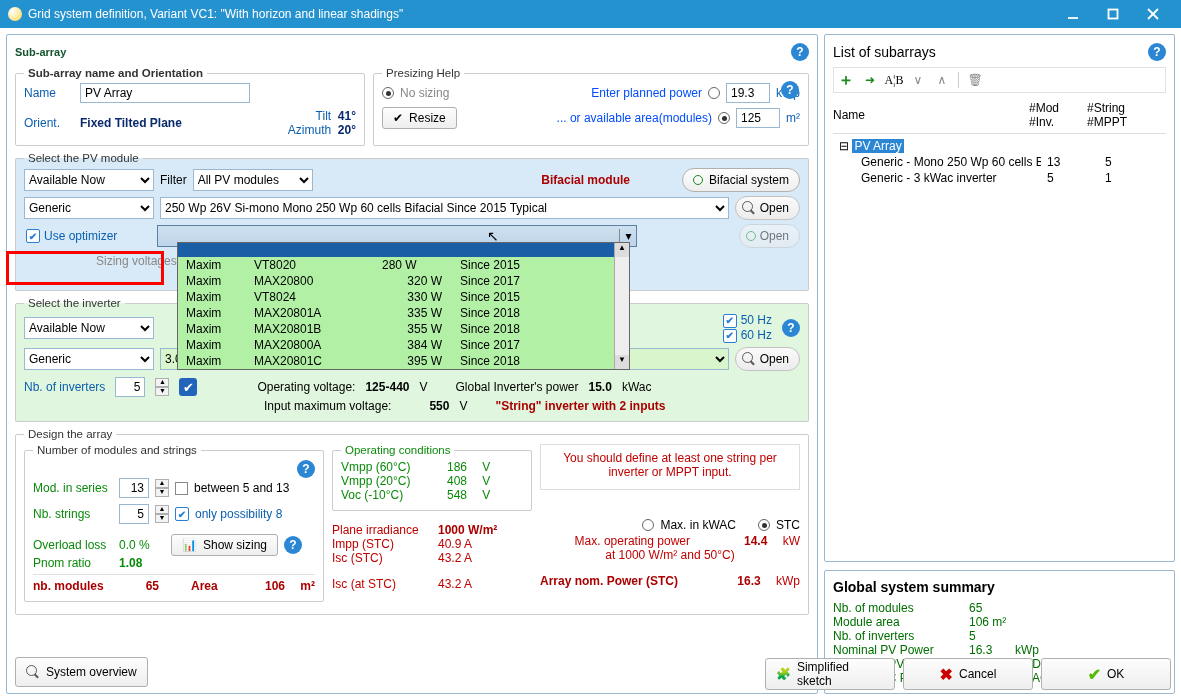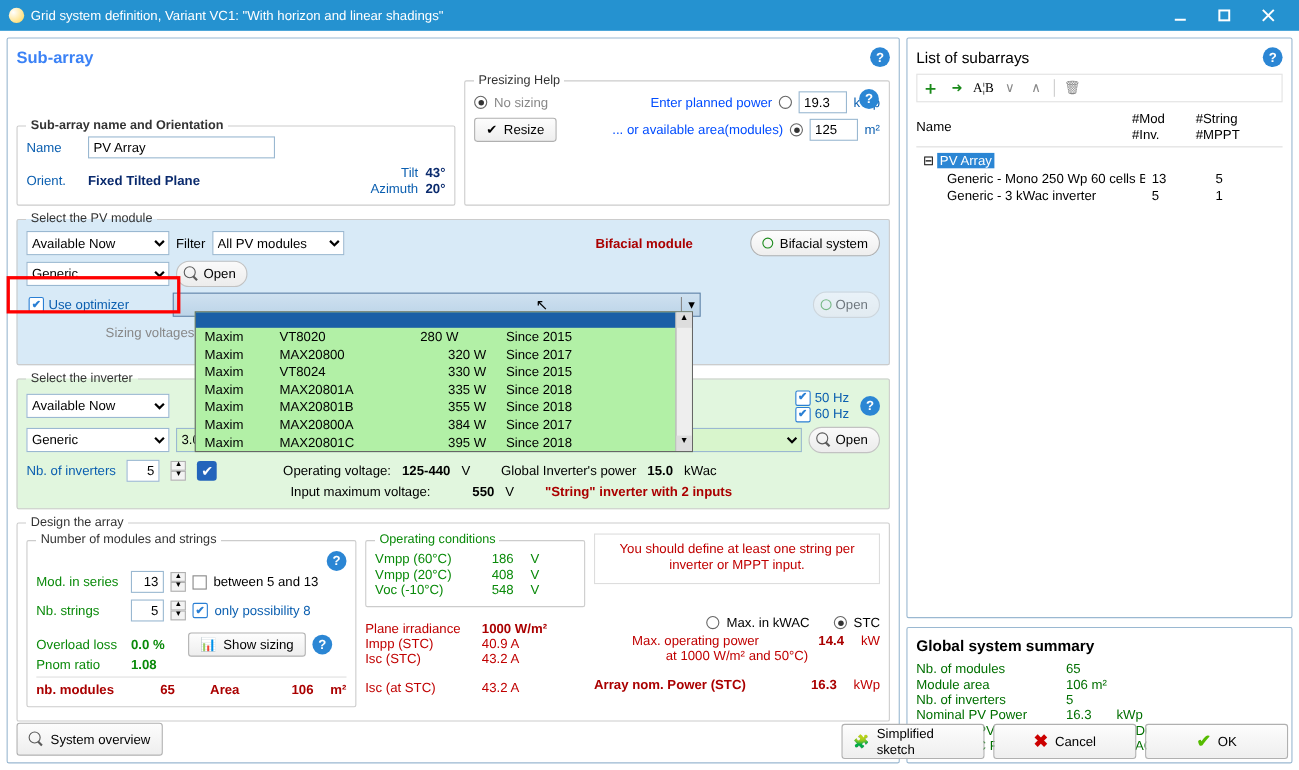--- a/index.html
+++ b/index.html
@@ -75,39 +75,39 @@
         <line x1="1" y1="1" x2="11" y2="11"></line>
         <line x1="11" y1="1" x2="1" y2="11"></line>
       </svg>
     </div>
 </div>
 
 <div class="content">
 
   <div class="left">
     <div class="row" style="justify-content:space-between; margin-bottom:6px;">
-      <span style="font-size:15px; font-weight:bold; color:#3b82f6">Sub-array</span>
+      <span style="font-size:11px; font-weight:bold; color:#14532d">Sub-array</span>
       <span class="help">?</span>
     </div>
 
     <div class="row" style="align-items:stretch; gap:8px;">
 
-      <fieldset class="grp" style="width:399px;margin-top:41px;">
+      <fieldset class="grp" style="width:350px;">
         <legend class="red">Sub-array name and Orientation</legend>
         <div class="row" style="margin-bottom:6px;">
           <span class="lbl" style="width:50px">Name</span>
           <input type="text" style="width: 170px;" value="PV Array">
           <div style="flex:1"></div>
         </div>
         <div class="row">
           <span class="lbl" style="width:50px">Orient.</span>
           <span class="navy">Fixed Tilted Plane</span>
           <div style="flex:1"></div>
           <div style="text-align:right; line-height:14px;">
-            <div><span class="lbl">Tilt</span>&nbsp;&nbsp;<span class="navy">43°</span></div>
+            <div><span class="lbl">Tilt</span>&nbsp;&nbsp;<span class="navy">41°</span></div>
             <div><span class="lbl">Azimuth</span>&nbsp;&nbsp;<span class="navy">20°</span></div>
           </div>
         </div>
       </fieldset>
 
       <fieldset class="grp" style="flex:1">
         <legend>Presizing Help</legend>
         <div style="position:absolute; right:18px; margin-top:-2px"><span class="help">?</span></div>
         <div class="row" style="margin-bottom:4px;">
           <span class="radio on"></span>
@@ -138,20 +138,21 @@
         <div style="flex:1"></div>
         <span class="redbold">Bifacial module</span>
         <div style="width:40px"></div>
         <span class="btn round" style="height:24px;">
           <span style="width:10px;height:10px;border-radius:50%;border:1.5px solid #1a8a1a;display:inline-block"></span>
           <span>Bifacial system</span>
         </span>
       </div>
       <div class="row" style="margin-bottom:4px;">
         <select class="combo" style="width:130px"><option>Generic</option></select>
+        <select class="combo" style="flex:1; font-family:inherit;"><option>250 Wp 26V        Si-mono           Mono 250 Wp  60 cells Bifacial  Since 2015                       Typical</option></select>
         <span class="openbtn">
             <span class="mag"></span>
             <span>Open</span>
           </span>
       </div>
       <div class="row" style="margin-bottom:4px; position:relative;">
         <div class="row" style="gap:4px; padding-left:2px;">
           <span class="checkmark">✔</span>
           <span class="lbl">Use optimizer</span>
         </div>
@@ -309,21 +310,21 @@
             <input type="text" style="width: 30px; text-align: right;" value="5">
             <span class="spin">
                 <div>▲</div>
                 <div>▼</div>
               </span>
             <span class="checkmark">✔</span>
             <span class="lbl">only possibility 8</span>
           </div>
           <div class="row" style="gap:6px;">
             <span class="green" style="width:80px">Overload loss</span>
-            <span class="green" style="font-weight:bold; width:46px">0.0 %</span>
+            <span class="green" style="font-weight:normal; width:46px">0.0 %</span>
             <span class="btn" style="height:22px">
                 <span style="color:#c00">📊</span>
                 <span>Show sizing</span>
               </span>
             <span class="help">?</span>
           </div>
           <div class="row" style="gap:6px;">
             <span class="green" style="width:80px">Pnom ratio</span>
             <span class="green" style="font-weight:bold">1.08</span>
           </div>

